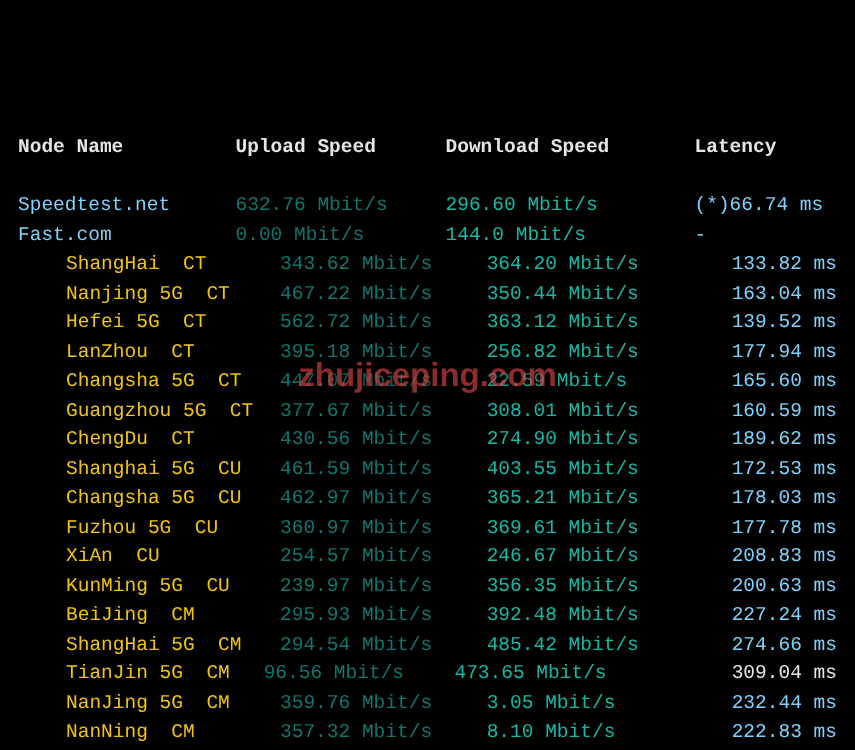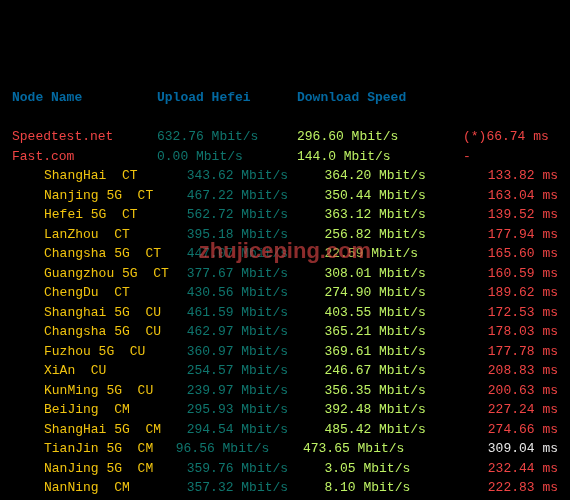--- a/index.html
+++ b/index.html
@@ -9,50 +9,50 @@
     font-size: 13px;
     line-height: 1.5;
     color: #ccc;
     width: 570px;
     height: 500px;
     padding: 10px 12px;
     white-space: pre;
     overflow: hidden;
     position: relative;
   }
-  .hdr { color: #0369a1; font-weight: bold; }
+  .hdr { color: #e5e5e5; font-weight: bold; }
   .row { display: flex; }
   .c-node { width: 145px; }
   .c-up   { width: 140px; }
   .c-down { width: 166px; }
   .c-lat  { flex: 1; }
-  .cyan   { color: #ef4444; font-family: Liberation Mono, monospace; }
+  .cyan   { color: #7dd3fc; font-family: Liberation Mono, monospace; }
   .green  { color: #0f766e; }
-  .red    { color: #bef264; }
+  .red    { color: #14b8a6; }
   .yellow { color: #f1c40f; margin-left: 32px; }
   .white  { color: #e8e8e8; margin-left: 34px; }
   .watermark {
     position: absolute;
     top: 50%; left: 50%;
     transform: translate(-50%, -50%);
     color: rgba(255,80,80,0.55);
     font-family: Arial, sans-serif;
     font-size: 22px;
     font-weight: bold;
     pointer-events: none;
     text-shadow: 0 0 4px rgba(0,0,0,0.6);
   }
 </style>
 </head>
 <body>
 
 
 
 <div class="row hdr">
-  <span class="c-node">Node Name</span><span class="c-up">Upload Hefei</span><span class="c-down">Download Speed</span>
+  <span class="c-node">Node Name</span><span class="c-up">Upload Speed</span><span class="c-down">Download Speed</span><span class="c-lat">Latency</span>
 </div>
 <div id="rows"><div class="row"><span class="c-node cyan">Speedtest.net</span><span class="c-up green">632.76 Mbit/s</span><span class="c-down red">296.60 Mbit/s</span><span class="c-lat cyan">(*)66.74 ms</span></div><div class="row"><span class="c-node cyan">Fast.com</span><span class="c-up green">0.00 Mbit/s</span><span class="c-down red">144.0 Mbit/s</span><span class="c-lat cyan">-</span></div><div class="row"><span class="c-node yellow">ShangHai  CT</span><span class="c-up green">343.62 Mbit/s</span><span class="c-down red">364.20 Mbit/s</span><span class="c-lat cyan">133.82 ms</span></div><div class="row"><span class="c-node yellow">Nanjing 5G  CT</span><span class="c-up green">467.22 Mbit/s</span><span class="c-down red">350.44 Mbit/s</span><span class="c-lat cyan">163.04 ms</span></div><div class="row"><span class="c-node yellow">Hefei 5G  CT</span><span class="c-up green">562.72 Mbit/s</span><span class="c-down red">363.12 Mbit/s</span><span class="c-lat cyan">139.52 ms</span></div><div class="row"><span class="c-node yellow">LanZhou  CT</span><span class="c-up green">395.18 Mbit/s</span><span class="c-down red">256.82 Mbit/s</span><span class="c-lat cyan">177.94 ms</span></div><div class="row"><span class="c-node yellow">Changsha 5G  CT</span><span class="c-up green">447.07 Mbit/s</span><span class="c-down red">22.59 Mbit/s</span><span class="c-lat cyan">165.60 ms</span></div><div class="row"><span class="c-node yellow">Guangzhou 5G  CT</span><span class="c-up green">377.67 Mbit/s</span><span class="c-down red">308.01 Mbit/s</span><span class="c-lat cyan">160.59 ms</span></div><div class="row"><span class="c-node yellow">ChengDu  CT</span><span class="c-up green">430.56 Mbit/s</span><span class="c-down red">274.90 Mbit/s</span><span class="c-lat cyan">189.62 ms</span></div><div class="row"><span class="c-node yellow">Shanghai 5G  CU</span><span class="c-up green">461.59 Mbit/s</span><span class="c-down red">403.55 Mbit/s</span><span class="c-lat cyan">172.53 ms</span></div><div class="row"><span class="c-node yellow">Changsha 5G  CU</span><span class="c-up green">462.97 Mbit/s</span><span class="c-down red">365.21 Mbit/s</span><span class="c-lat cyan">178.03 ms</span></div><div class="row"><span class="c-node yellow">Fuzhou 5G  CU</span><span class="c-up green">360.97 Mbit/s</span><span class="c-down red">369.61 Mbit/s</span><span class="c-lat cyan">177.78 ms</span></div><div class="row"><span class="c-node yellow">XiAn  CU</span><span class="c-up green">254.57 Mbit/s</span><span class="c-down red">246.67 Mbit/s</span><span class="c-lat cyan">208.83 ms</span></div><div class="row"><span class="c-node yellow">KunMing 5G  CU</span><span class="c-up green">239.97 Mbit/s</span><span class="c-down red">356.35 Mbit/s</span><span class="c-lat cyan">200.63 ms</span></div><div class="row"><span class="c-node yellow">BeiJing  CM</span><span class="c-up green">295.93 Mbit/s</span><span class="c-down red">392.48 Mbit/s</span><span class="c-lat cyan">227.24 ms</span></div><div class="row"><span class="c-node yellow">ShangHai 5G  CM</span><span class="c-up green">294.54 Mbit/s</span><span class="c-down red">485.42 Mbit/s</span><span class="c-lat cyan">274.66 ms</span></div><div class="row"><span class="c-node yellow">TianJin 5G  CM</span><span class="c-up green">96.56 Mbit/s</span><span class="c-down red">473.65 Mbit/s</span><span class="c-lat white">309.04 ms</span></div><div class="row"><span class="c-node yellow">NanJing 5G  CM</span><span class="c-up green">359.76 Mbit/s</span><span class="c-down red">3.05 Mbit/s</span><span class="c-lat cyan">232.44 ms</span></div><div class="row"><span class="c-node yellow">NanNing  CM</span><span class="c-up green">357.32 Mbit/s</span><span class="c-down red">8.10 Mbit/s</span><span class="c-lat cyan">222.83 ms</span></div><div class="row"><span class="c-node yellow">GuiYang  CM</span><span class="c-up green">158.84 Mbit/s</span><span class="c-down red">415.71 Mbit/s</span><span class="c-lat cyan">221.15 ms</span></div></div>
 
 
 
 
 
 
 <div class="watermark">zhujiceping.com</div>
 

